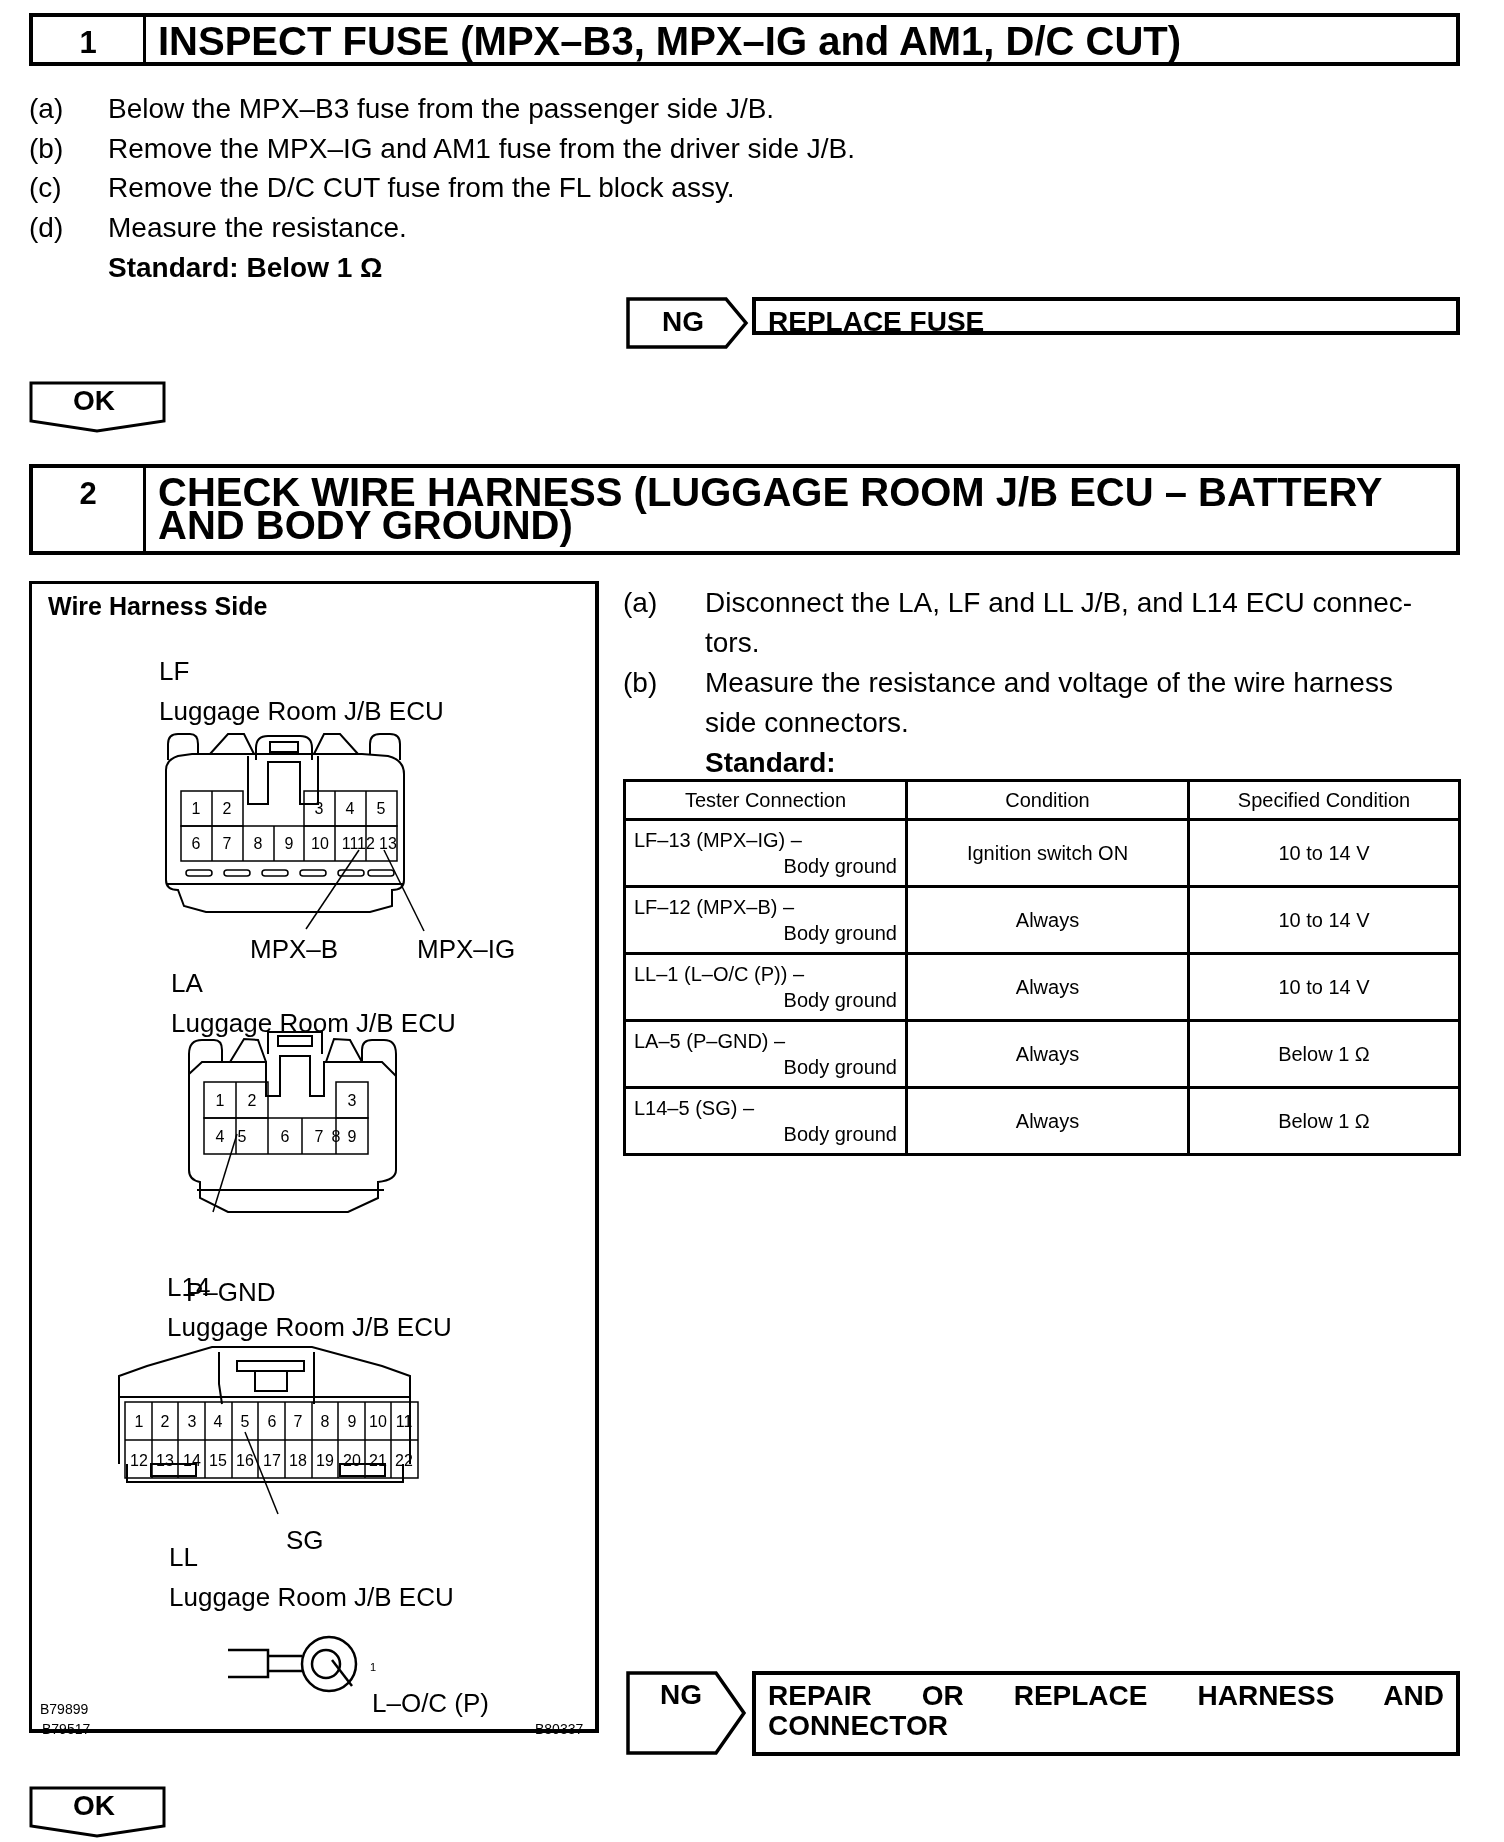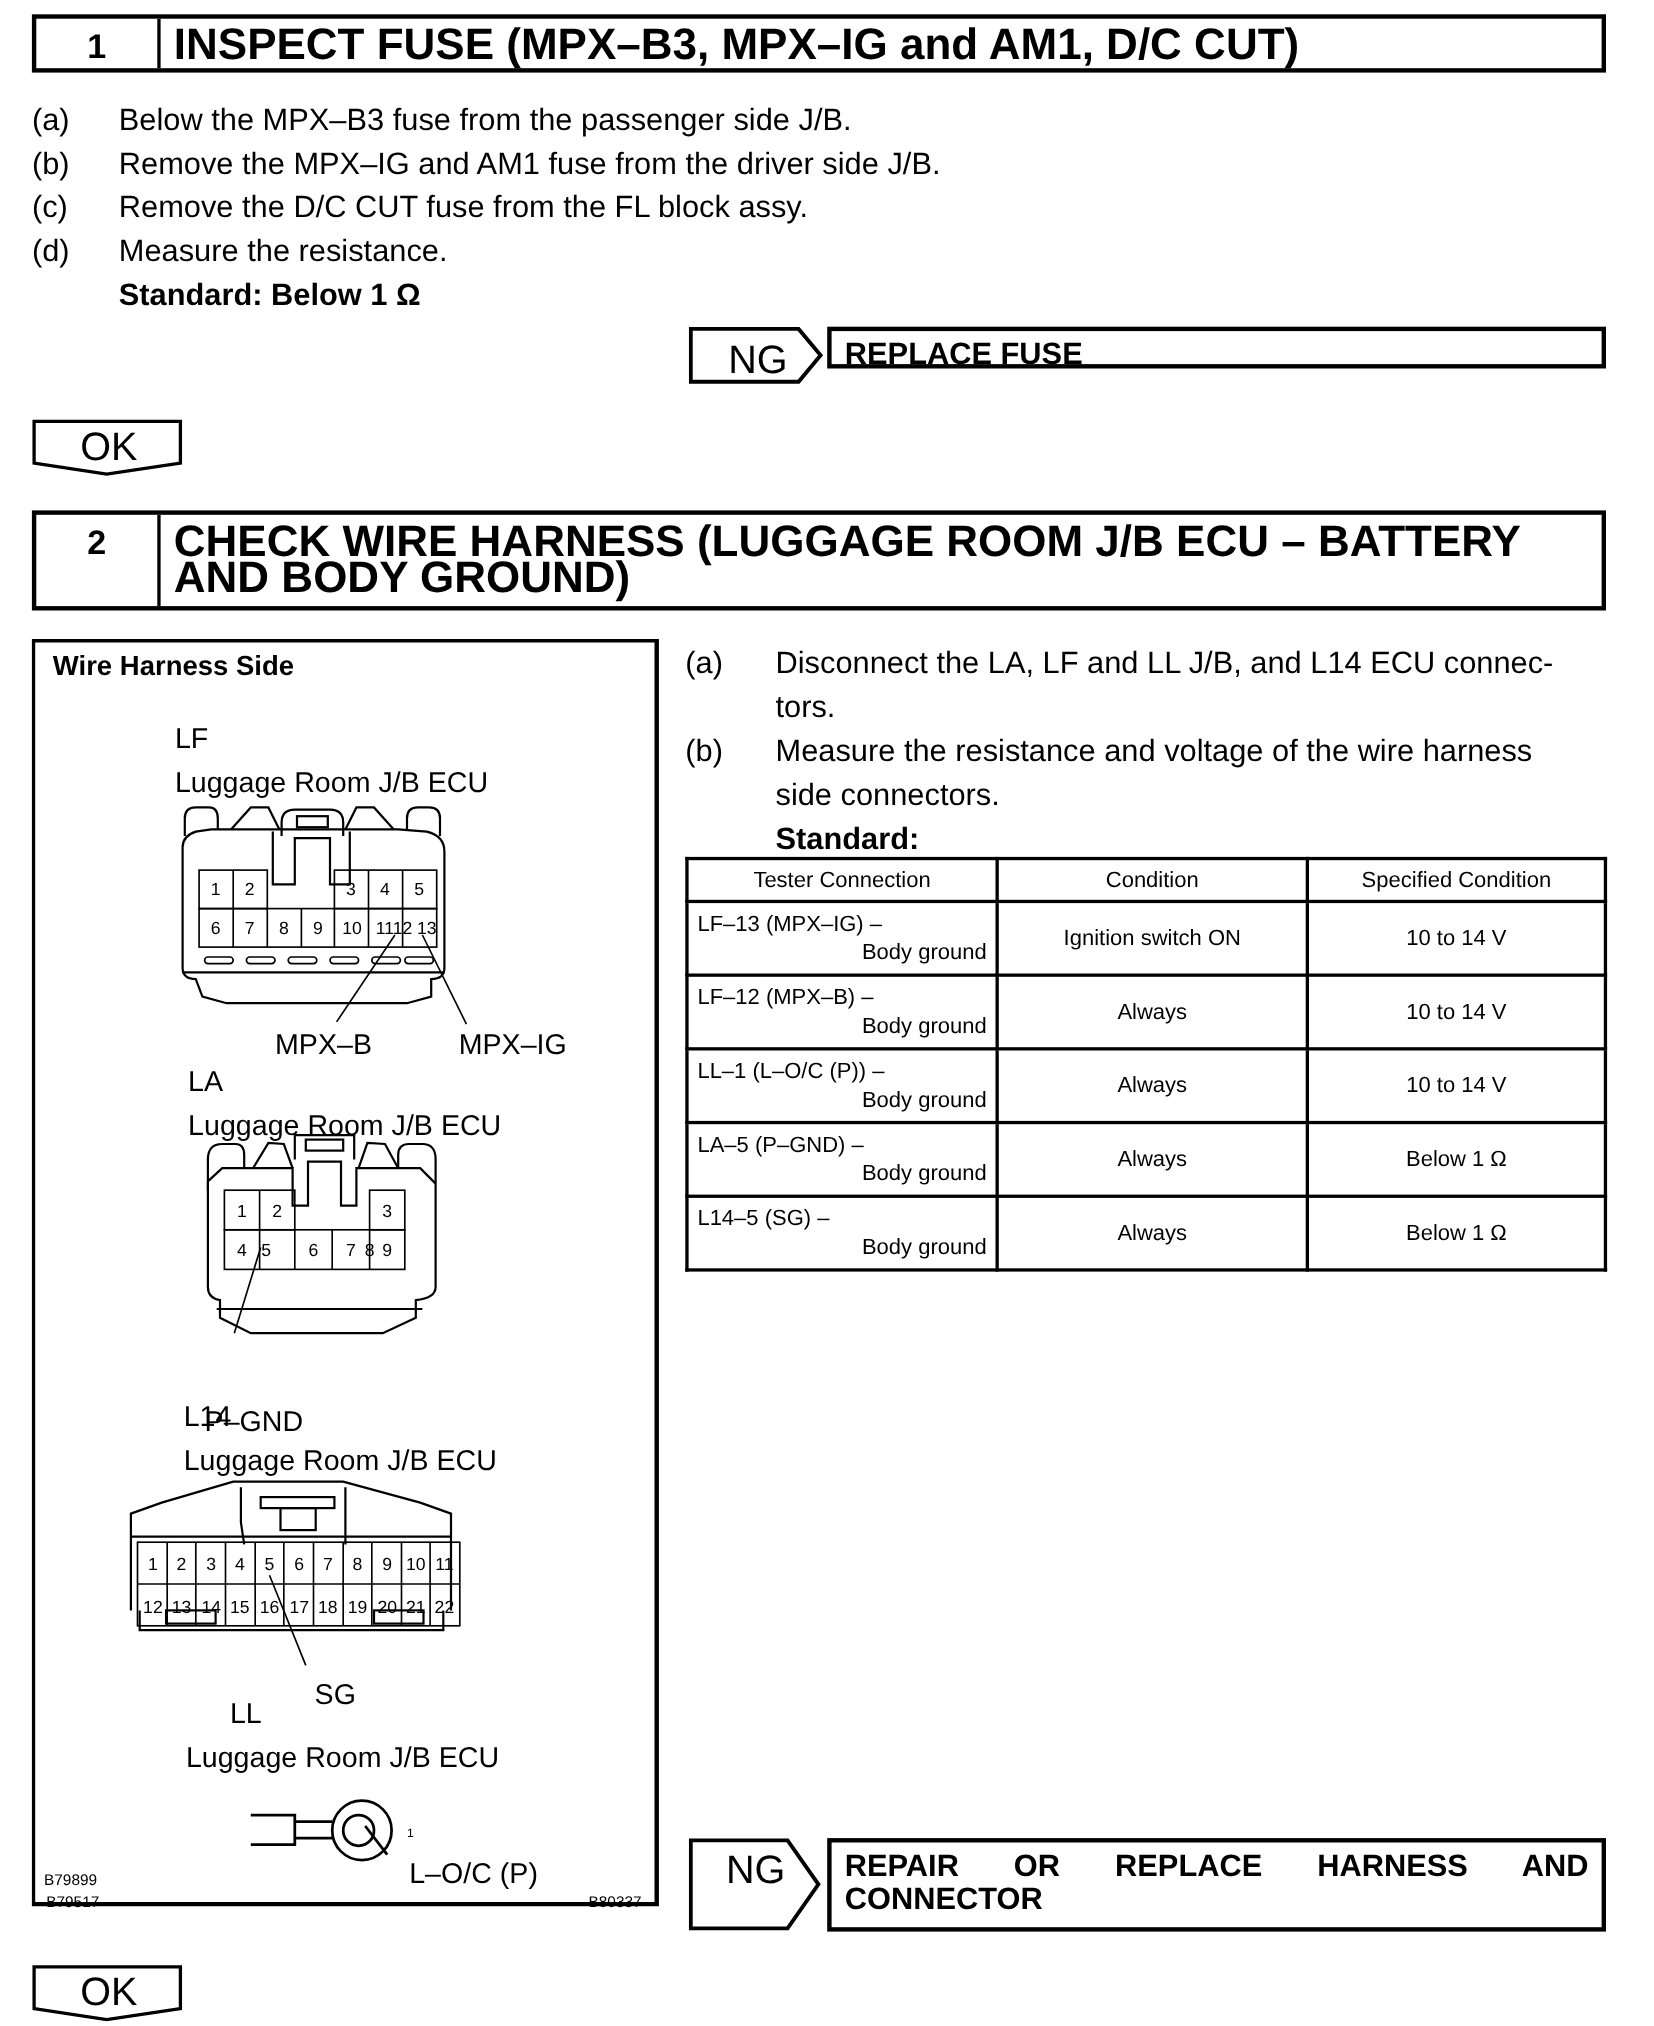--- a/index.html
+++ b/index.html
@@ -11,21 +11,21 @@
   .step-num { width: 113px; border-right: 3px solid #000; font-weight: bold; font-size: 31px;
               text-align: center; padding-top: 8px; box-sizing: border-box; }
   .step-title { flex: 1; font-weight: bold; font-size: 40px; padding: 8px 12px 6px 12px;
                 line-height: 33px; }
   .item { position: absolute; font-size: 28px; line-height: 40px; }
   .item .lbl { position: absolute; left: 0; }
   .item .txt { position: absolute; left: 79px; white-space: nowrap; }
   .std { font-weight: bold; }
   .ng-box { position: absolute; height: 51px; }
   .ng-box svg { position: absolute; left: 0; top: 0; }
-  .ng-label { position: absolute; font-weight: normal; font-size: 36px; }
+  .ng-label { position: absolute; font-weight: bold; font-size: 28px; }
   .action-box { position: absolute; border: 4px solid #000; box-sizing: border-box;
                 font-weight: bold; font-size: 28px; padding: 6px 12px; line-height: 30px; }
   .justify { text-align: justify; text-align-last: left; }
   .diagram { position: absolute; left: 29px; top: 581px; width: 570px; height: 1152px;
              border: 3px solid #000; border-right-width: 4px; border-bottom-width: 4px; box-sizing: border-box; padding-left: 20px; }
   .dtext { position: absolute; font-size: 26px; white-space: nowrap; }
   .dsmall { position: absolute; font-size: 14px; white-space: nowrap; }
   table.spec { position: absolute; left: 623px; top: 779px; width: 838px; border-collapse: collapse;
                font-size: 20px; }
   table.spec td { border: 3px solid #000; padding: 0 8px; vertical-align: middle; }
@@ -89,21 +89,21 @@
 
   <div class="dtext" style="left:127px;top:72px;">LF</div>
   <div class="dtext" style="left:127px;top:112px;">Luggage Room J/B ECU</div>
 
   <div class="dtext" style="left:139px;top:384px;">LA</div>
   <div class="dtext" style="left:139px;top:424px;">Luggage Room J/B ECU</div>
 
   <div class="dtext" style="left:135px;top:688px;">L14</div>
   <div class="dtext" style="left:135px;top:728px;">Luggage Room J/B ECU</div>
 
-  <div class="dtext" style="left:137px;top:958px;margin-left:40px;">LL</div>
+  <div class="dtext" style="left:137px;top:958px;">LL</div>
   <div class="dtext" style="left:137px;top:998px;">Luggage Room J/B ECU</div>
 
   <div class="dtext" style="left:218px;top:350px;">MPX–B</div>
   <div class="dtext" style="left:385px;top:350px;">MPX–IG</div>
   <div class="dtext" style="left:154px;top:651px;margin-top:42px;">P–GND</div>
   <div class="dtext" style="left:254px;top:941px;">SG</div>
   <div class="dtext" style="left:340px;top:1104px;">L–O/C (P)</div>
   <div class="dsmall" style="left:338px;top:1077px;font-size:11px;">1</div>
 
   <div class="dsmall" style="left:8px;top:1117px;">B79899</div>

